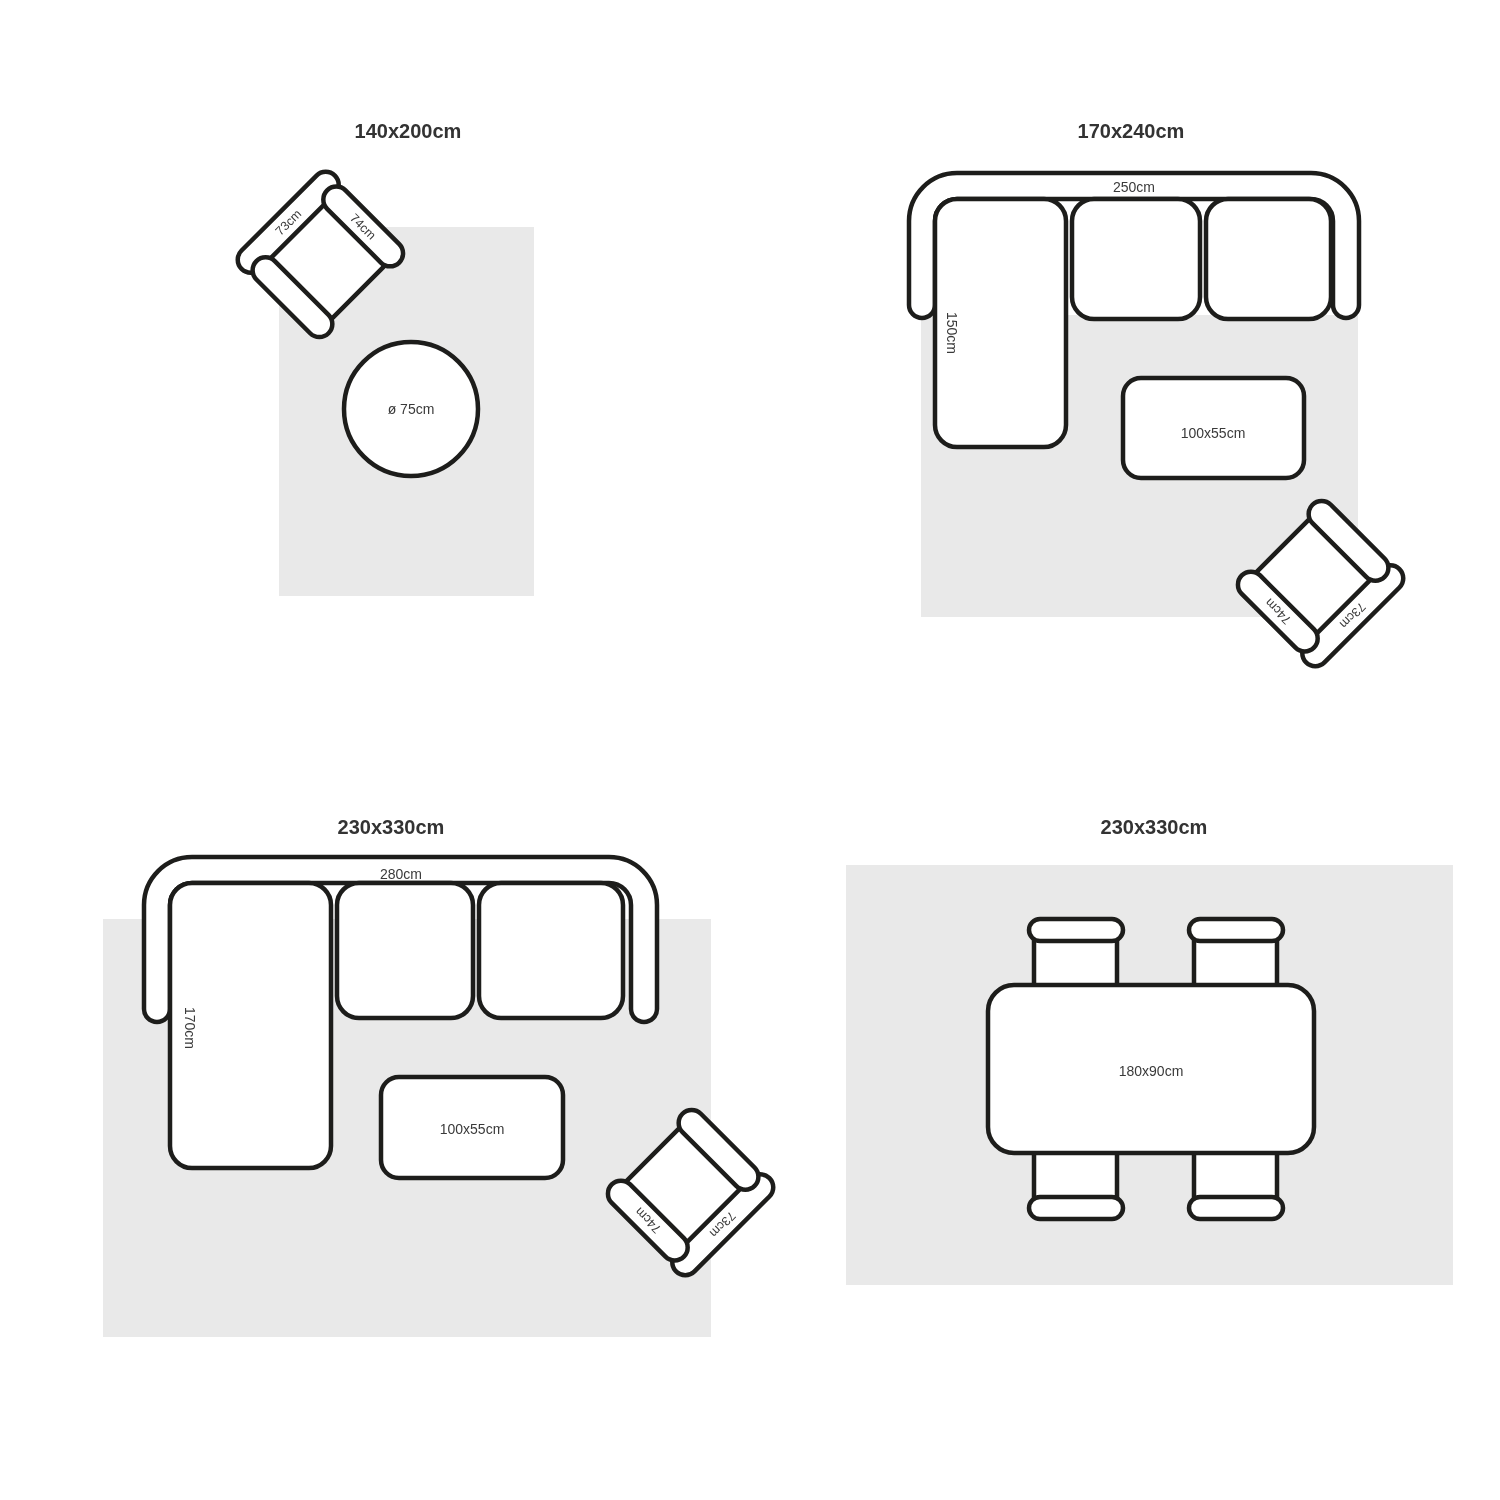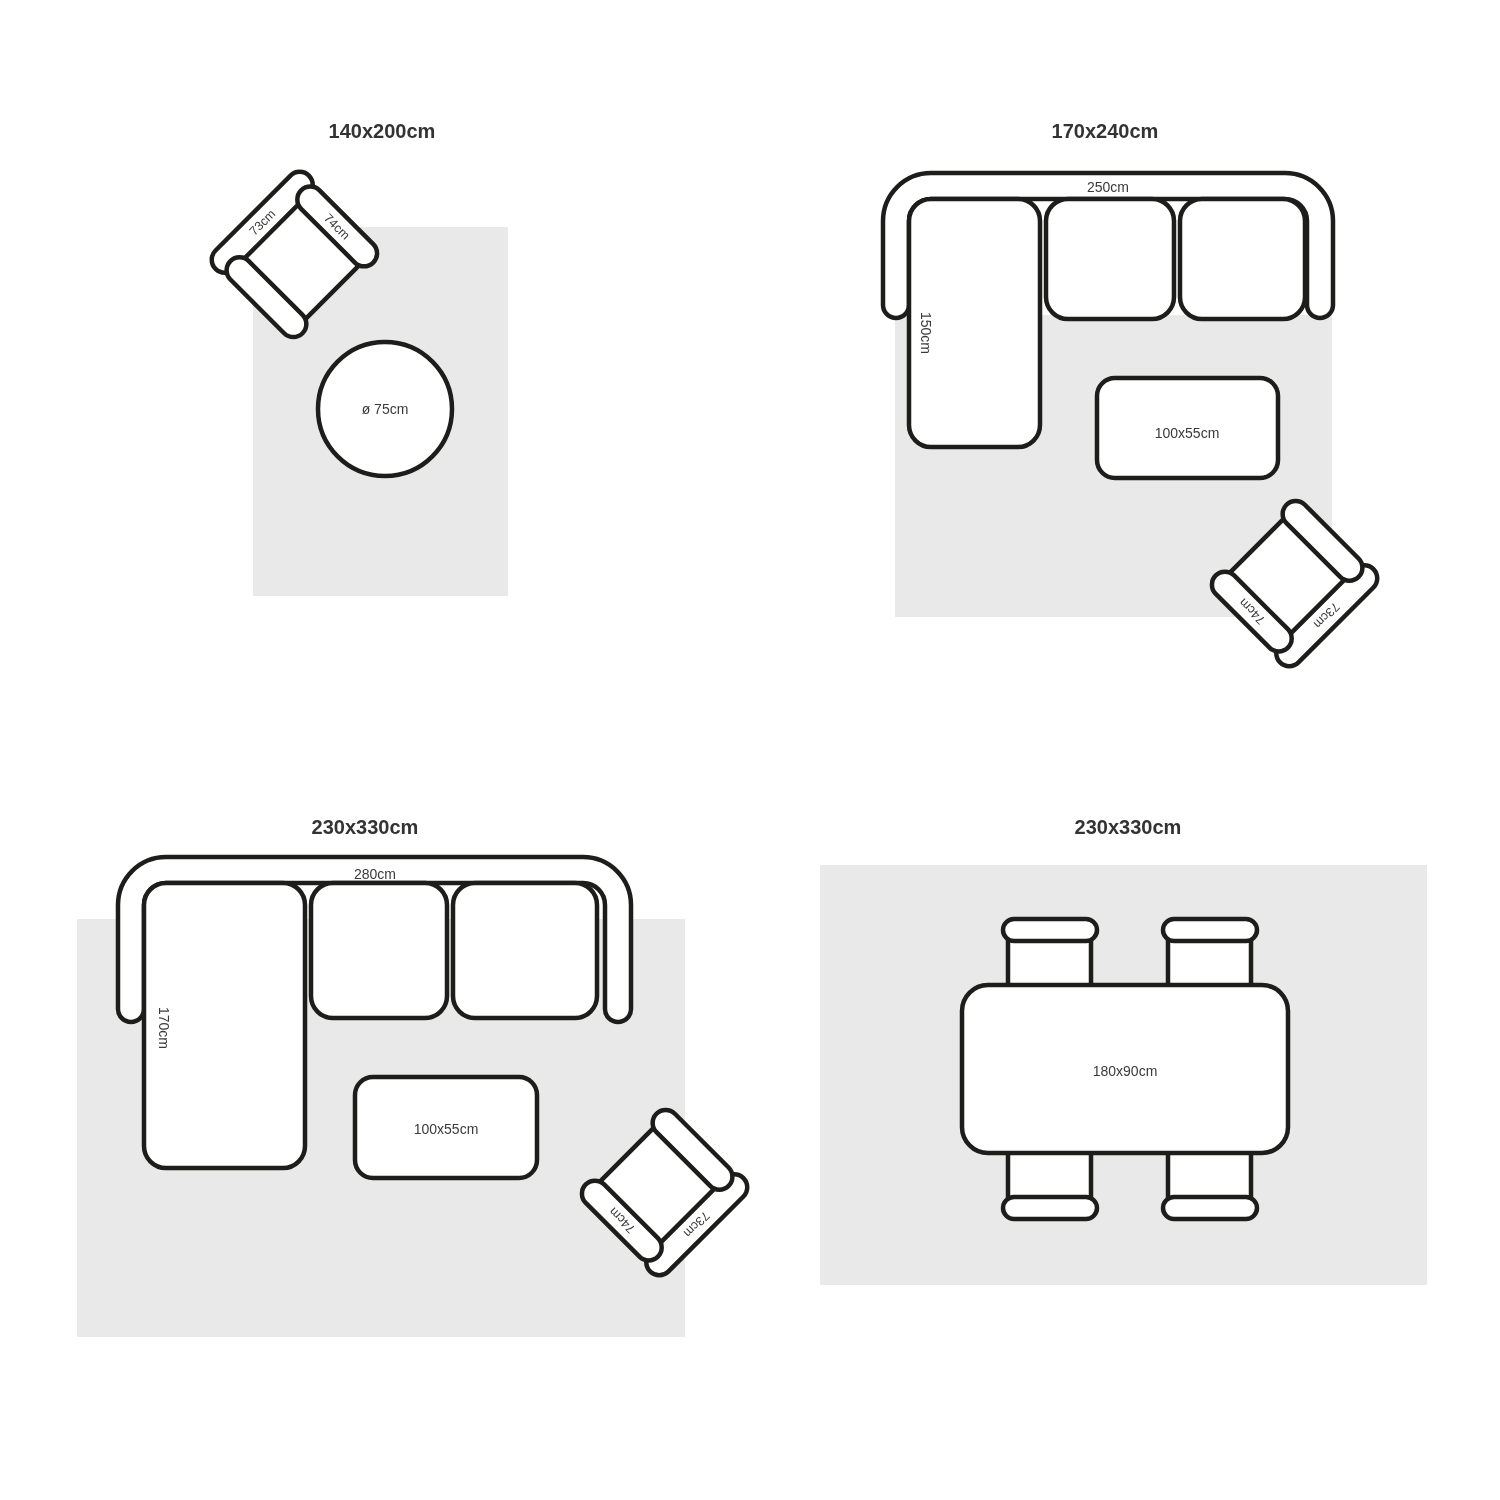--- a/index.html
+++ b/index.html
@@ -8,20 +8,21 @@
     background: #ffffff;
     width: 1500px;
     height: 1500px;
     overflow: hidden;
     font-family: "Liberation Sans", sans-serif;
   }
   .canvas-wrap {
     position: relative;
     width: 1232px;
     height: 1500px;
+    padding-left: 26px;
   }
   svg { display: block; }
   .rug {
     stroke: none;
   }
   .ln {
     fill: #ffffff;
     stroke: #1d1d1b;
     stroke-width: 4.5;
     stroke-linejoin: round;

